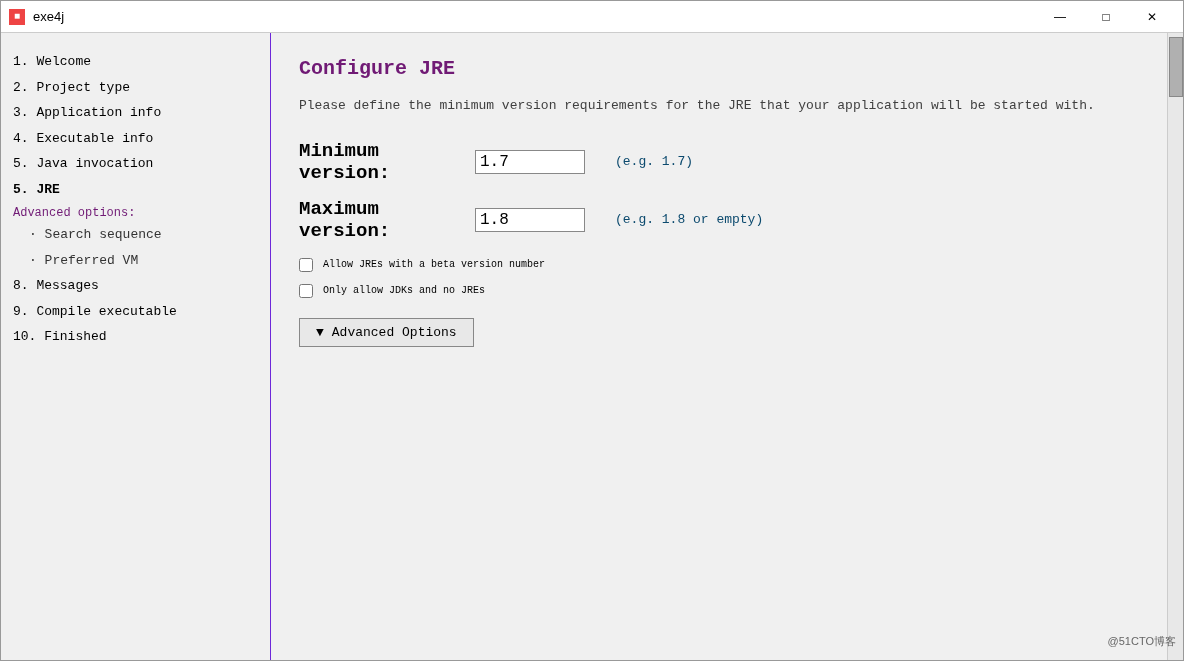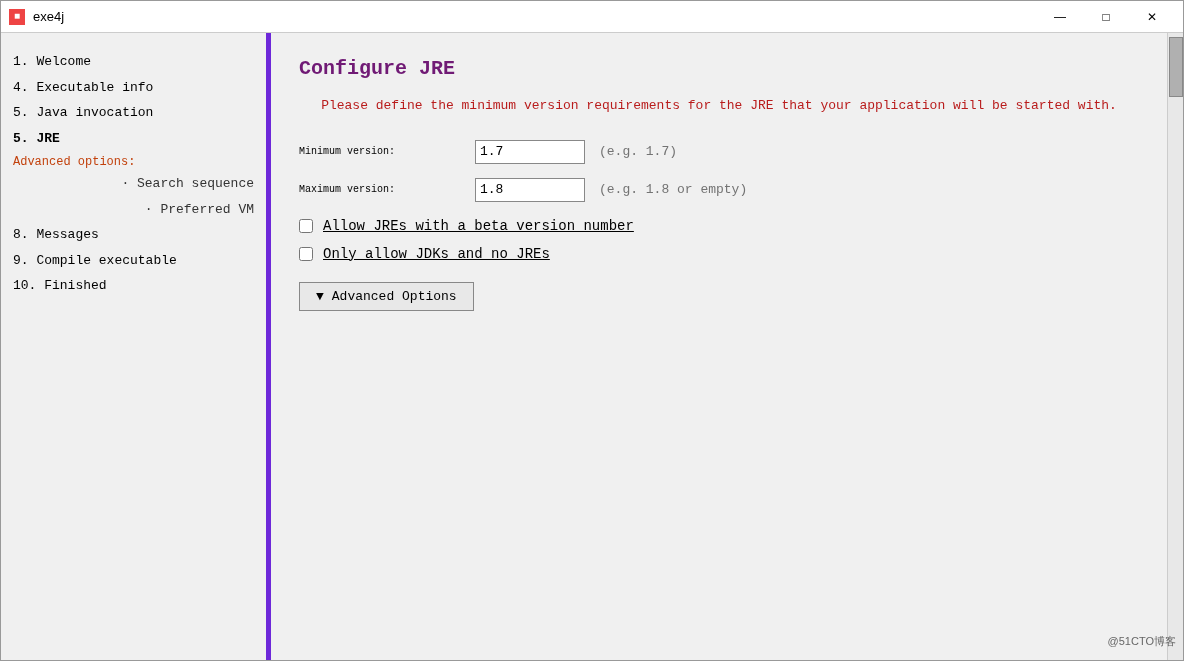--- a/index.html
+++ b/index.html
@@ -75,46 +75,45 @@
     .window-body {
       display: flex;
       flex: 1;
       overflow: hidden;
     }
 
     .sidebar {
       width: 270px;
       background: #f0f0f0;
       padding: 16px 12px;
-      border-right: 5px solid #6d28d9;
+      border-right: 1px solid #6d28d9;
       flex-shrink: 0;
       font-size: 13px;
       font-family: 'Courier New', Courier, monospace;
     }
 
     .sidebar-item {
       padding: 3px 0;
       cursor: pointer;
       color: #000;
       line-height: 1.5;
     }
 
     .sidebar-item.active {
       font-weight: bold;
     }
 
     .sidebar-item.sub {
       padding-left: 16px;
       color: #333;
-      text-align: right;
     }
 
     .sidebar-section-label {
       padding: 4px 0 2px 0;
-      color: #c2410c;
+      color: #701a75;
       font-size: 12px;
     }
 
     .main-content {
       flex: 1;
       background: #f0f0f0;
       padding: 24px 28px;
       overflow-y: auto;
     }
 
@@ -122,77 +121,75 @@
       font-size: 20px;
       font-weight: bold;
       font-family: 'Courier New', Courier, monospace;
       margin-bottom: 16px;
       color: #701a75;
     }
 
     .description {
       font-family: 'Courier New', Courier, monospace;
       font-size: 13px;
-      color: #b91c1c;
+      color: #404040;
       margin-bottom: 24px;
       line-height: 1.5;
-      text-align: center;
     }
 
     .form-row {
       display: flex;
       align-items: center;
       margin-bottom: 14px;
     }
 
     .form-label {
       font-family: 'Courier New', Courier, monospace;
-      font-size: 10px;
-      font-weight: normal;
+      font-size: 19px;
+      font-weight: bold;
       width: 176px;
       flex-shrink: 0;
     }
 
     .form-input {
       width: 110px;
       height: 24px;
       border: 1px solid #888;
       background: white;
       font-family: 'Courier New', Courier, monospace;
-      font-size: 13px;
+      font-size: 16px;
       padding: 2px 4px;
       outline: none;
     }
 
     .form-hint {
       font-family: 'Courier New', Courier, monospace;
       font-size: 13px;
-      color: #737373;
-      margin-left: 14px;
+      color: #0c4a6e;
+      margin-left: 30px;
     }
 
     .checkbox-row {
       display: flex;
       align-items: center;
       margin-bottom: 12px;
     }
 
     .checkbox-row input[type="checkbox"] {
       width: 14px;
       height: 14px;
       margin-right: 10px;
       cursor: pointer;
     }
 
     .checkbox-label {
       font-family: 'Courier New', Courier, monospace;
-      font-size: 14px;
+      font-size: 10px;
       color: #000;
       cursor: pointer;
-      text-decoration: underline;
     }
 
     .advanced-btn {
       display: flex;
       align-items: center;
       gap: 8px;
       padding: 6px 16px;
       border: 1px solid #888;
       background: #e8e8e8;
       cursor: pointer;
@@ -247,20 +244,26 @@
       <button class="title-btn">□</button>
       <button class="title-btn close">✕</button>
     </div>
   </div>
 
   <div class="window-body">
 
     <div class="sidebar">
       <div class="sidebar-item">
         <span>1. Welcome</span>
+      </div>
+      <div class="sidebar-item">
+        <span>2. Project type</span>
+      </div>
+      <div class="sidebar-item">
+        <span>3. Application info</span>
       </div>
       <div class="sidebar-item">
         <span>4. Executable info</span>
       </div>
       <div class="sidebar-item">
         <span>5. Java invocation</span>
       </div>
       <div class="sidebar-item active">
         <span>5. JRE</span>
       </div>

